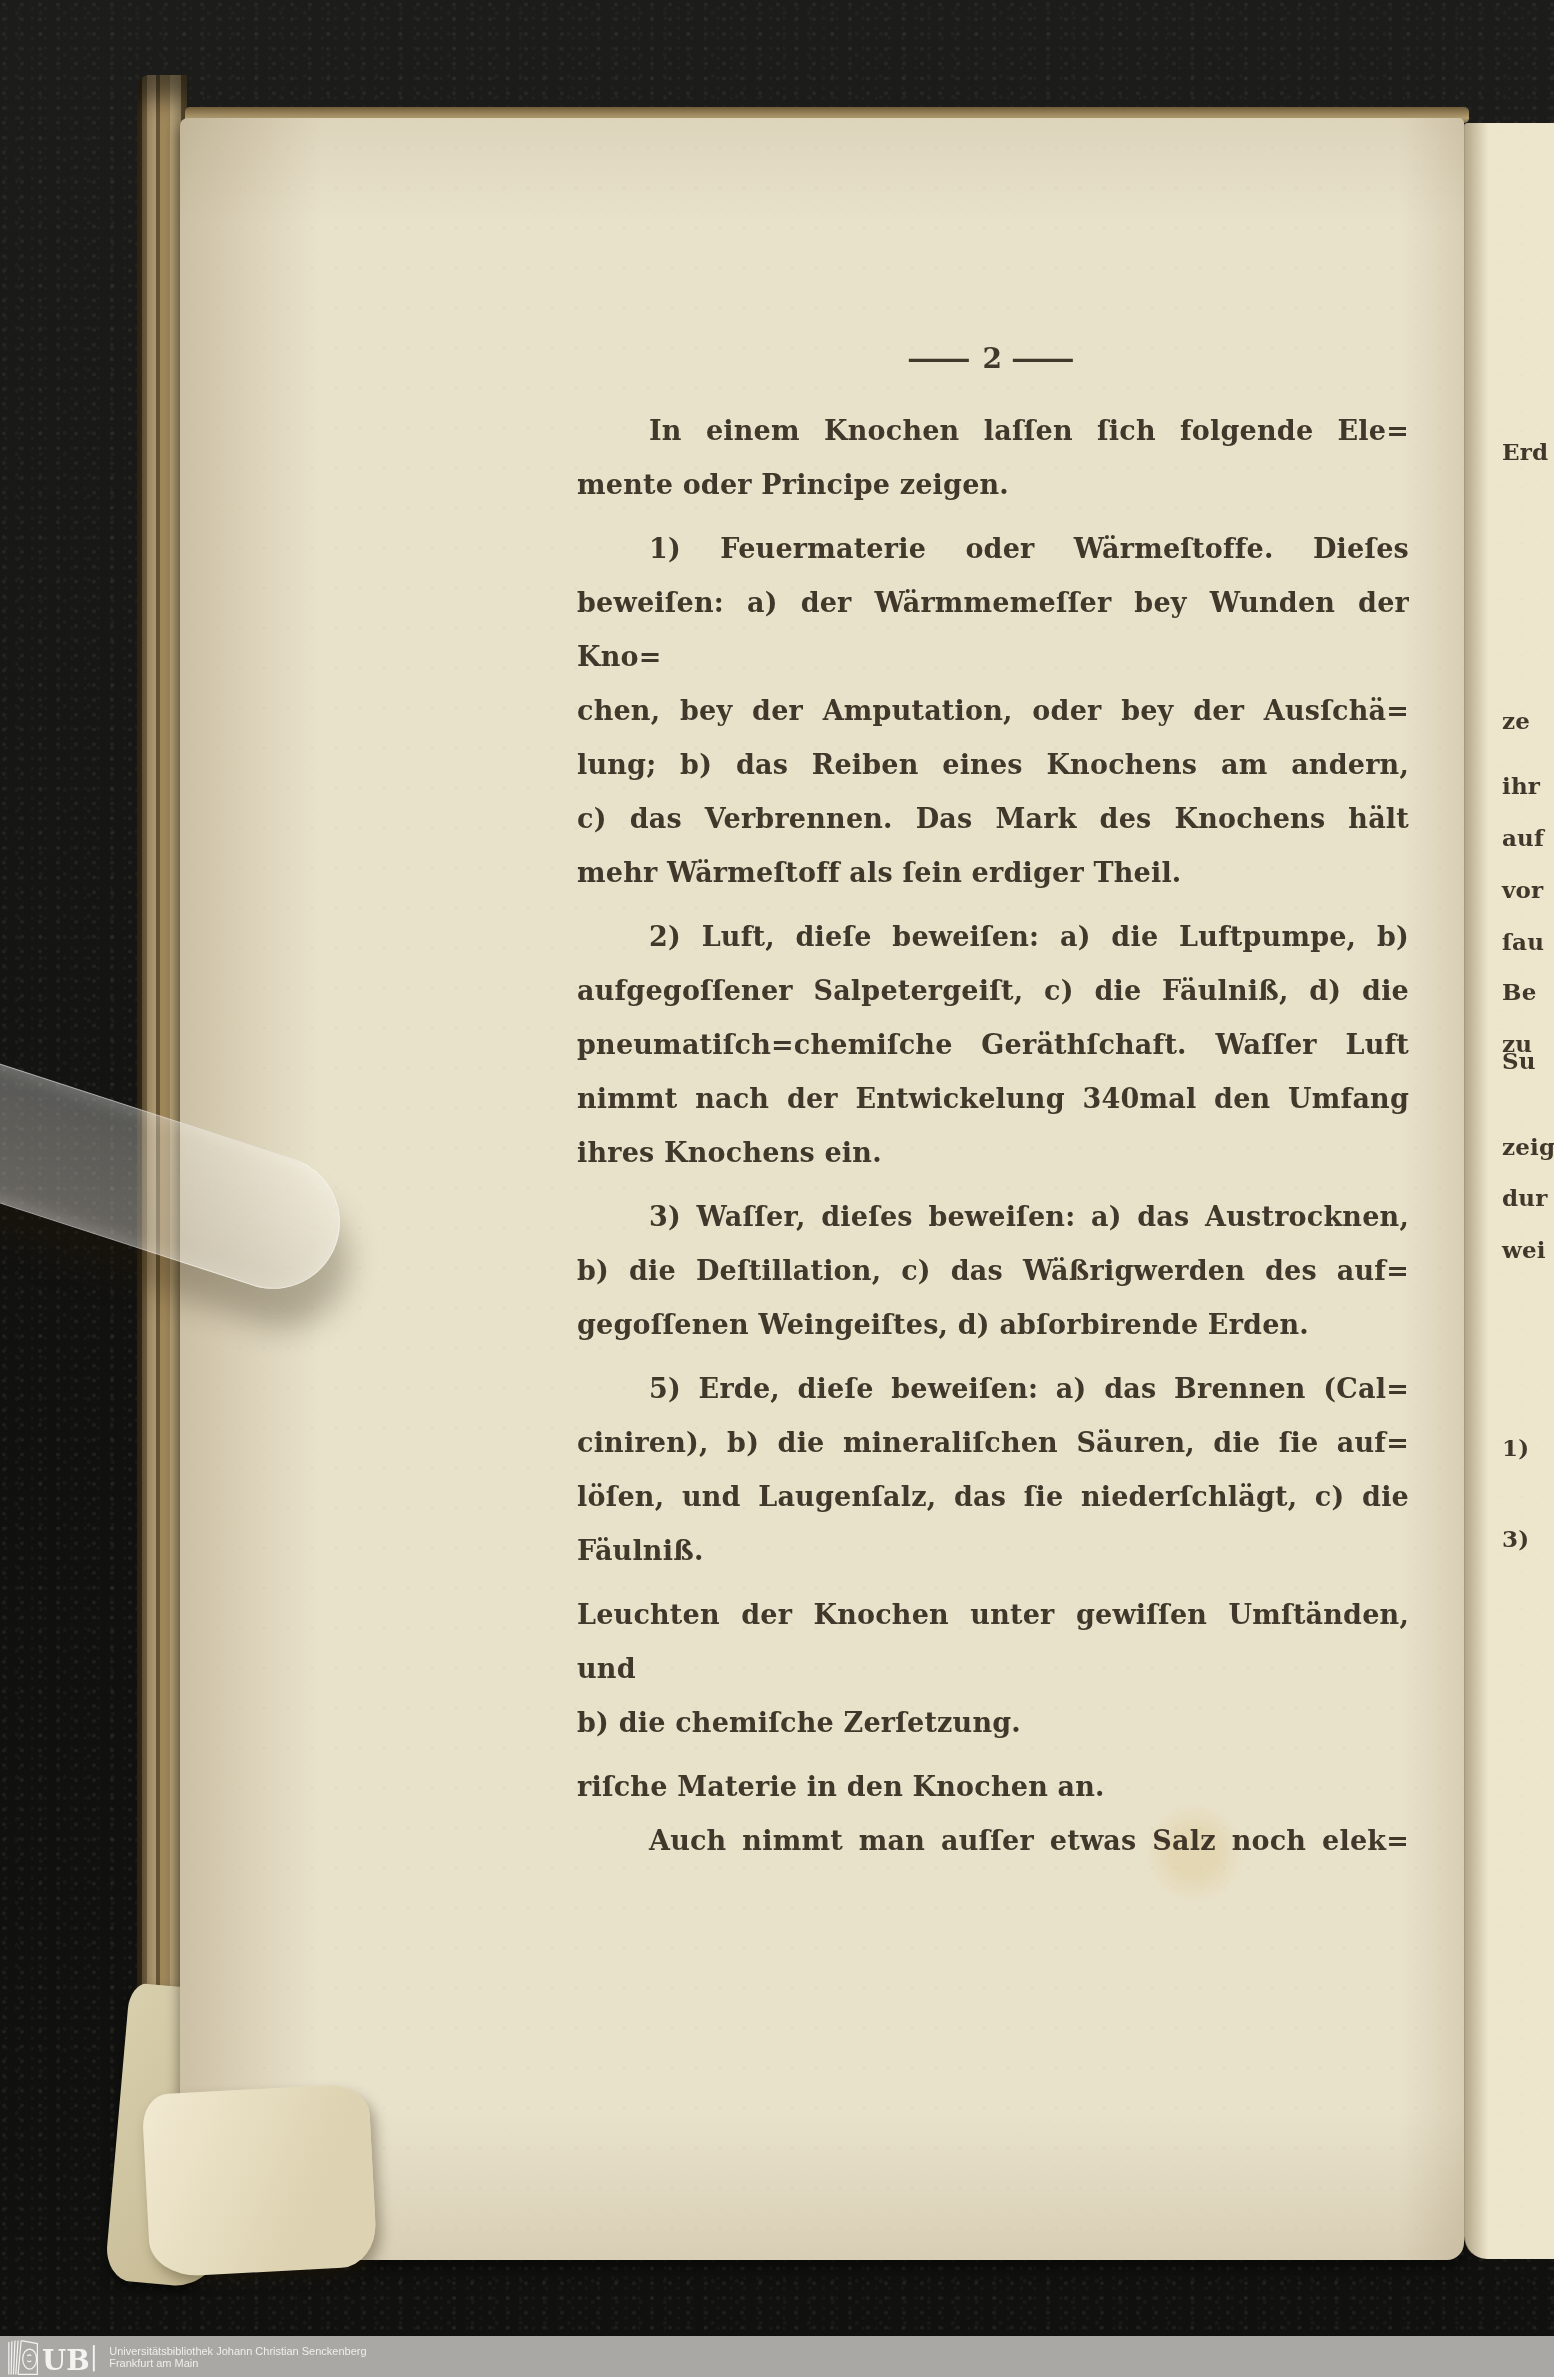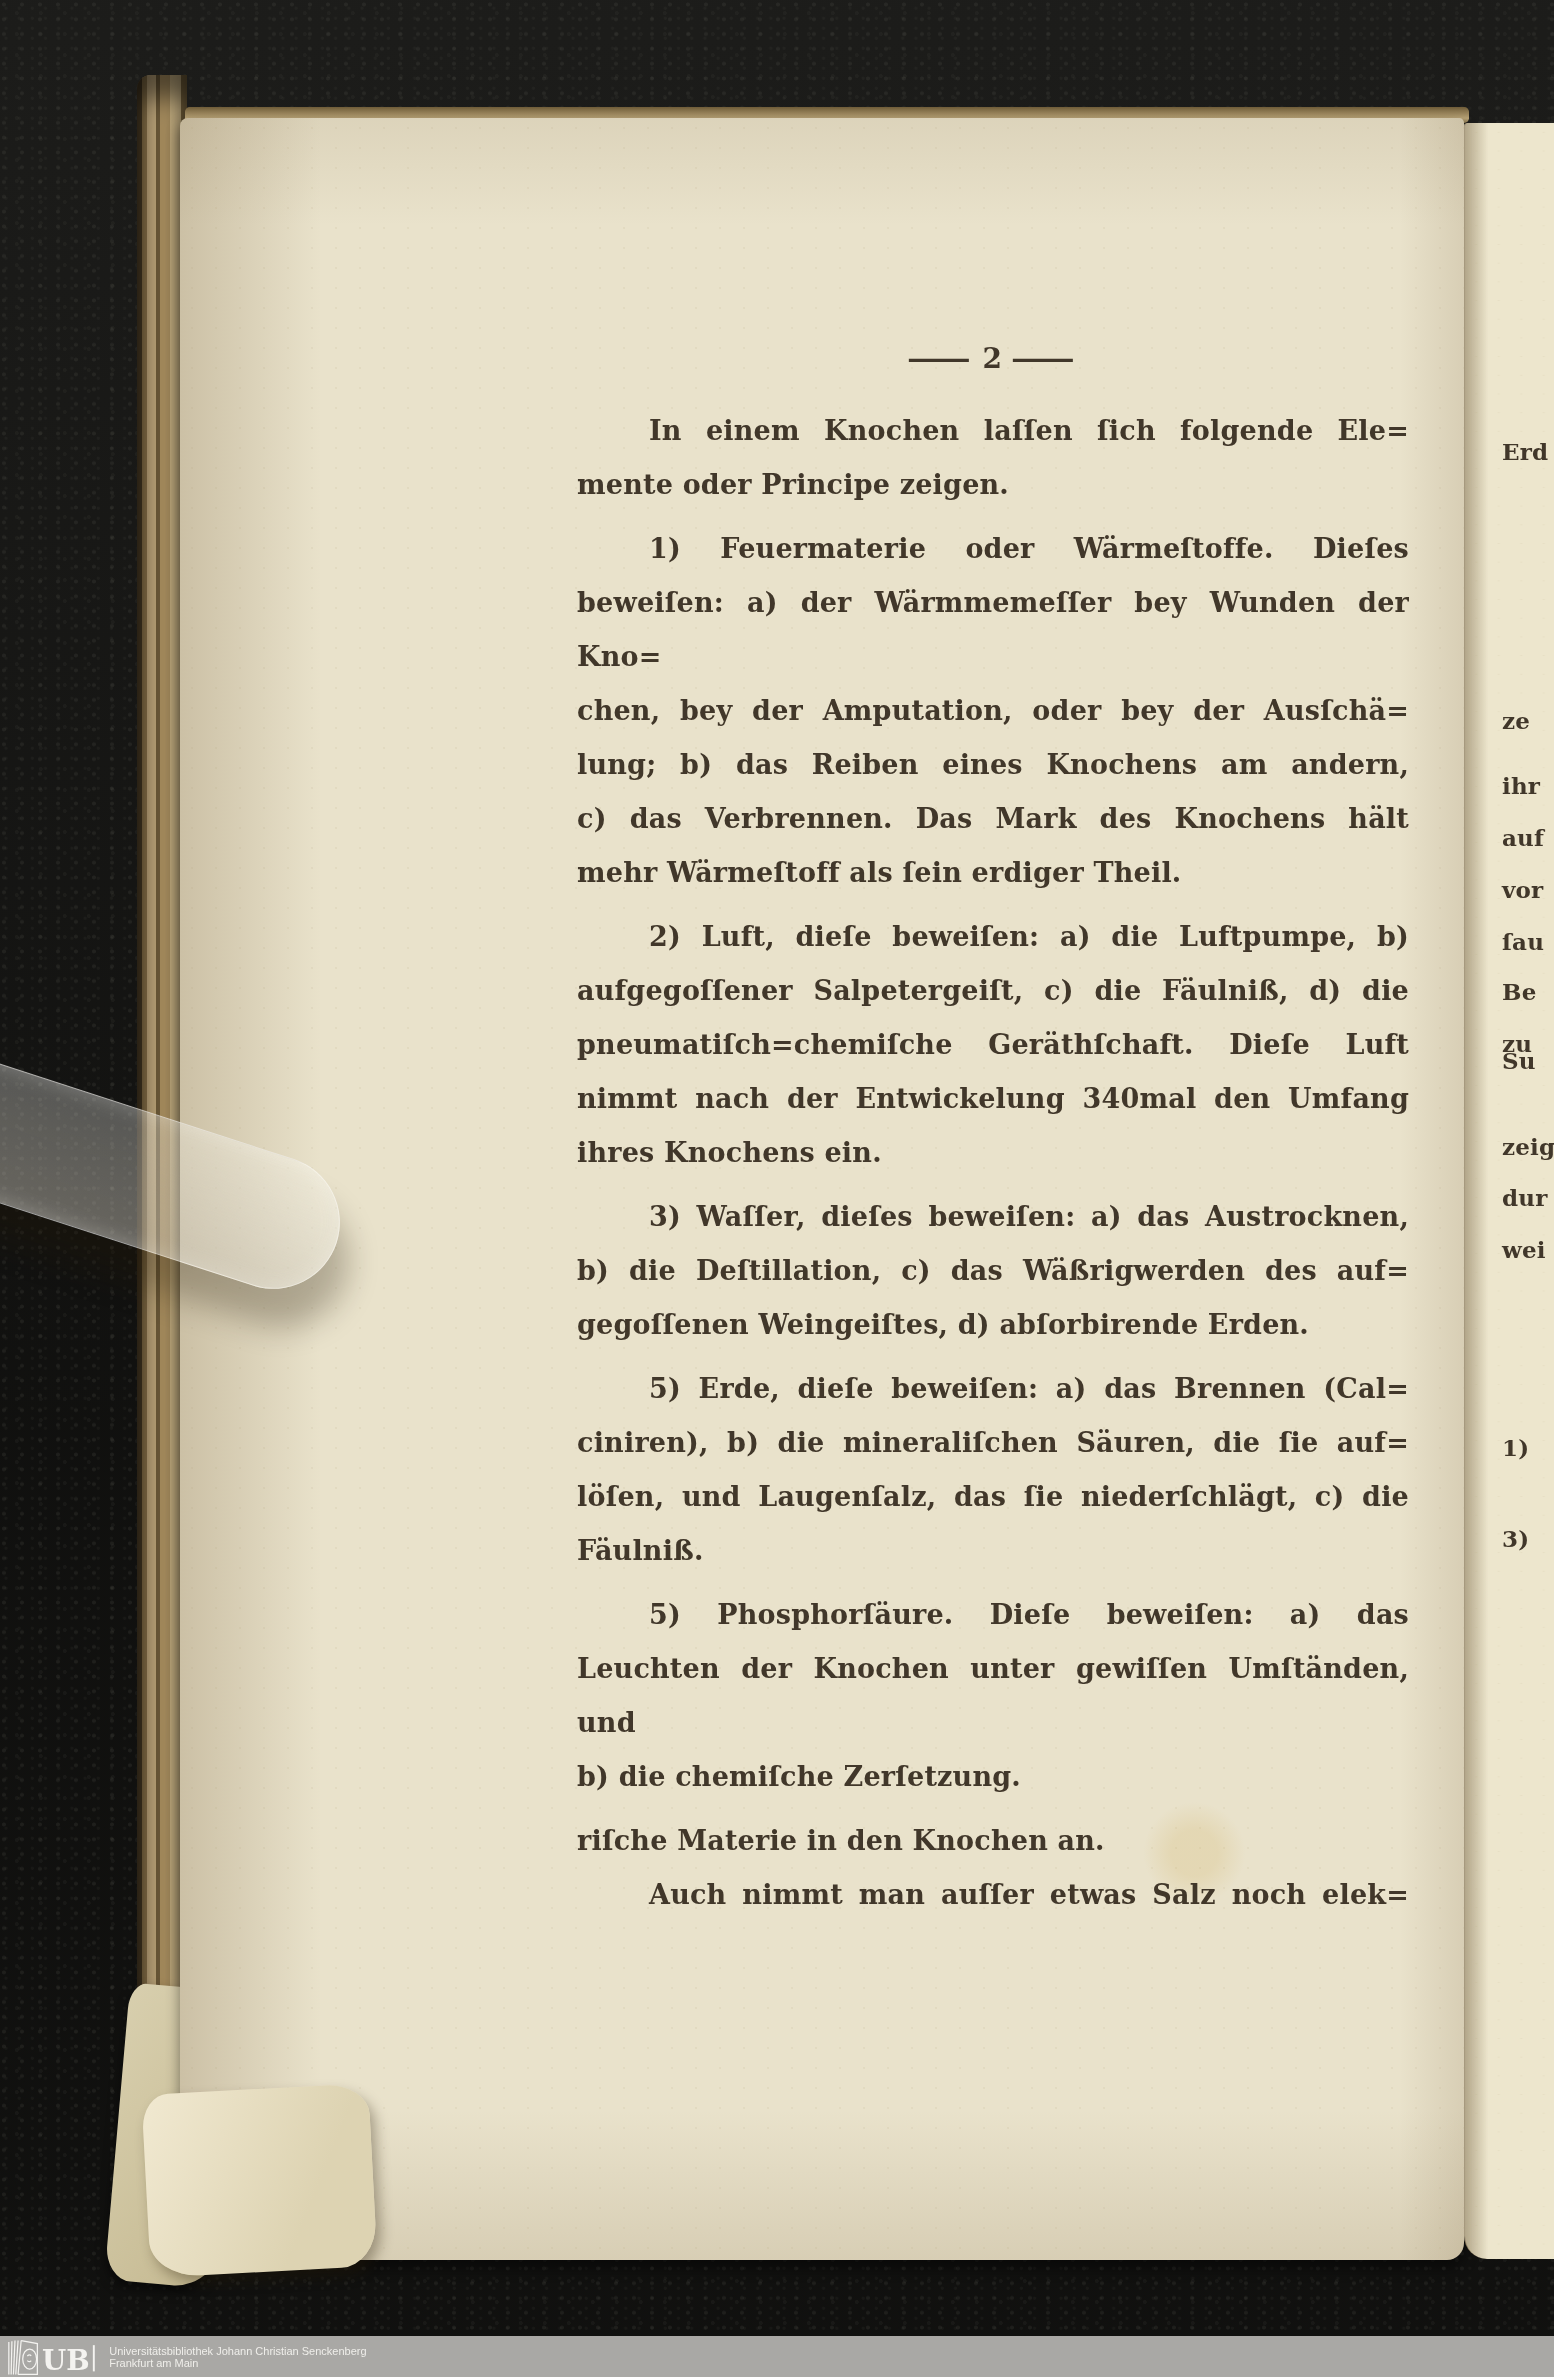--- a/index.html
+++ b/index.html
@@ -139,37 +139,36 @@
         <div class="line first">1) Feuermaterie oder Wärmeſtoffe.  Dieſes</div>
         <div class="line">beweiſen: a) der Wärmmemeſſer bey Wunden der Kno=</div>
         <div class="line">chen, bey der Amputation, oder bey der Ausſchä=</div>
         <div class="line">lung; b) das Reiben eines Knochens am andern,</div>
         <div class="line">c) das Verbrennen.  Das Mark des Knochens hält</div>
         <div class="line last">mehr Wärmeſtoff als ſein erdiger Theil.</div>
       </div>
       <div class="para">
         <div class="line first">2) Luft, dieſe beweiſen: a) die Luftpumpe, b)</div>
         <div class="line">aufgegoſſener Salpetergeiſt, c) die Fäulniß, d) die</div>
-        <div class="line">pneumatiſch=chemiſche Geräthſchaft.  Dieſe Luft</div>
+        <div class="line">pneumatiſch=chemiſche Geräthſchaft.  Waſſer Luft</div>
         <div class="line">nimmt nach der Entwickelung 340mal den Umfang</div>
         <div class="line last">ihres Knochens ein.</div>
       </div>
       <div class="para">
         <div class="line first">3) Waſſer, dieſes beweiſen: a) das Austrocknen,</div>
         <div class="line">b) die Deſtillation, c) das Wäßrigwerden des auf=</div>
         <div class="line last">gegoſſenen Weingeiſtes, d) abſorbirende Erden.</div>
       </div>
       <div class="para">
         <div class="line first">5) Erde, dieſe beweiſen: a) das Brennen (Cal=</div>
         <div class="line">ciniren), b) die mineraliſchen Säuren, die ſie auf=</div>
         <div class="line">löſen, und Laugenſalz, das ſie niederſchlägt, c) die</div>
         <div class="line last">Fäulniß.</div>
       </div>
       <div class="para">
-        <div class="line first">5) Phosphorſäure.  Dieſe beweiſen: a) das</div>
         <div class="line">Leuchten der Knochen unter gewiſſen Umſtänden, und</div>
         <div class="line last">b) die chemiſche Zerſetzung.</div>
       </div>
       <div class="para">
         <div class="line last">riſche Materie in den Knochen an.</div>
         <div class="line first">Auch nimmt man auſſer etwas Salz noch elek=</div>
       </div>
     </div>
 
   <div class="bookmark"></div>

